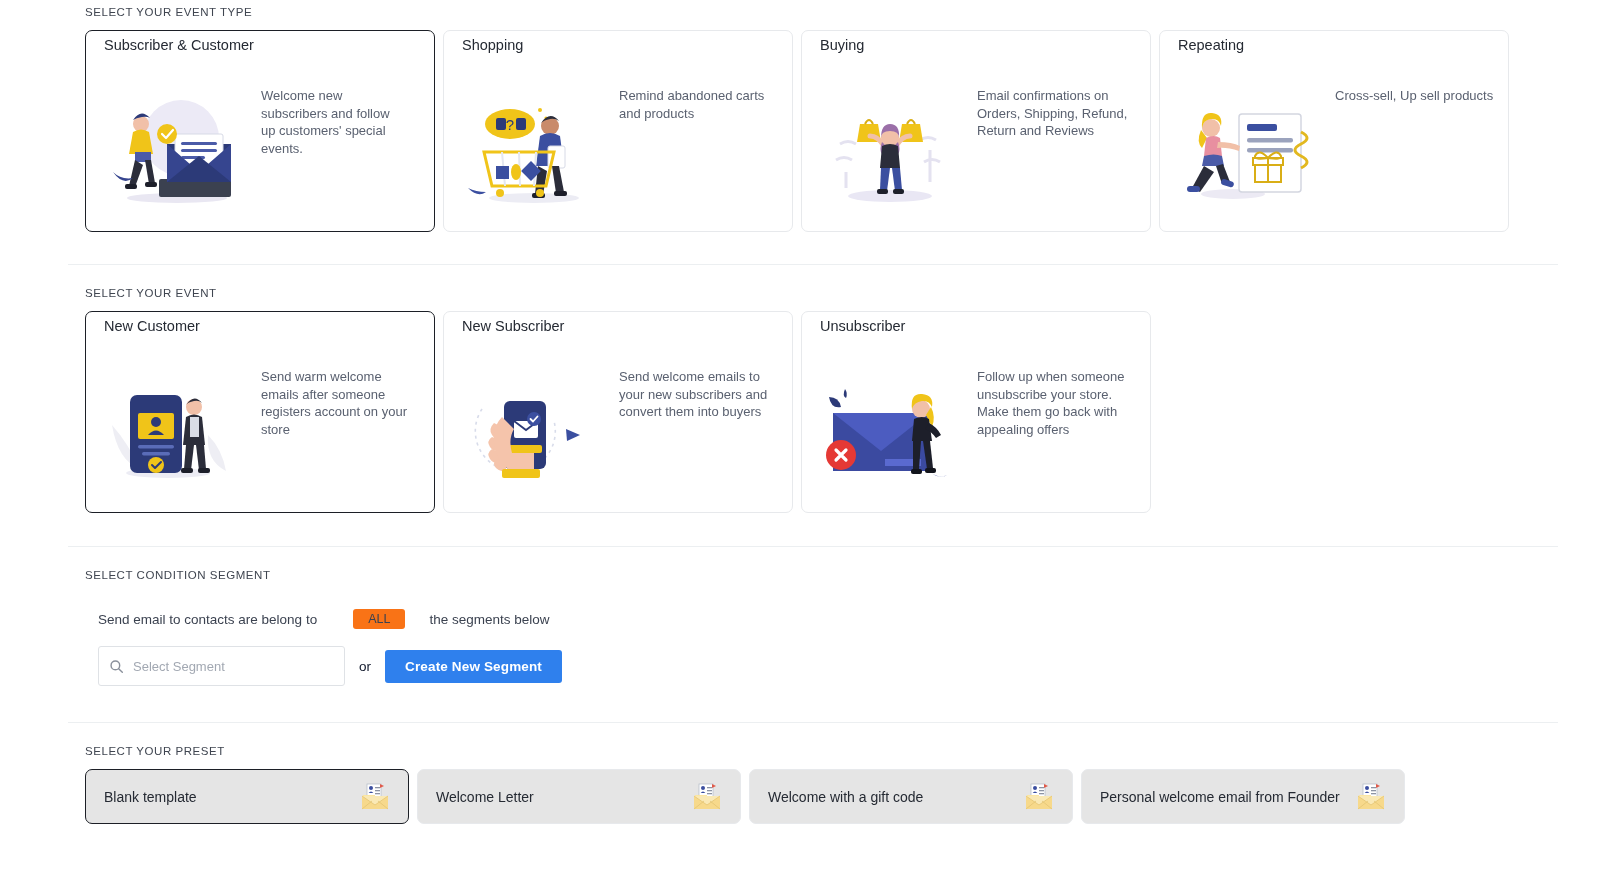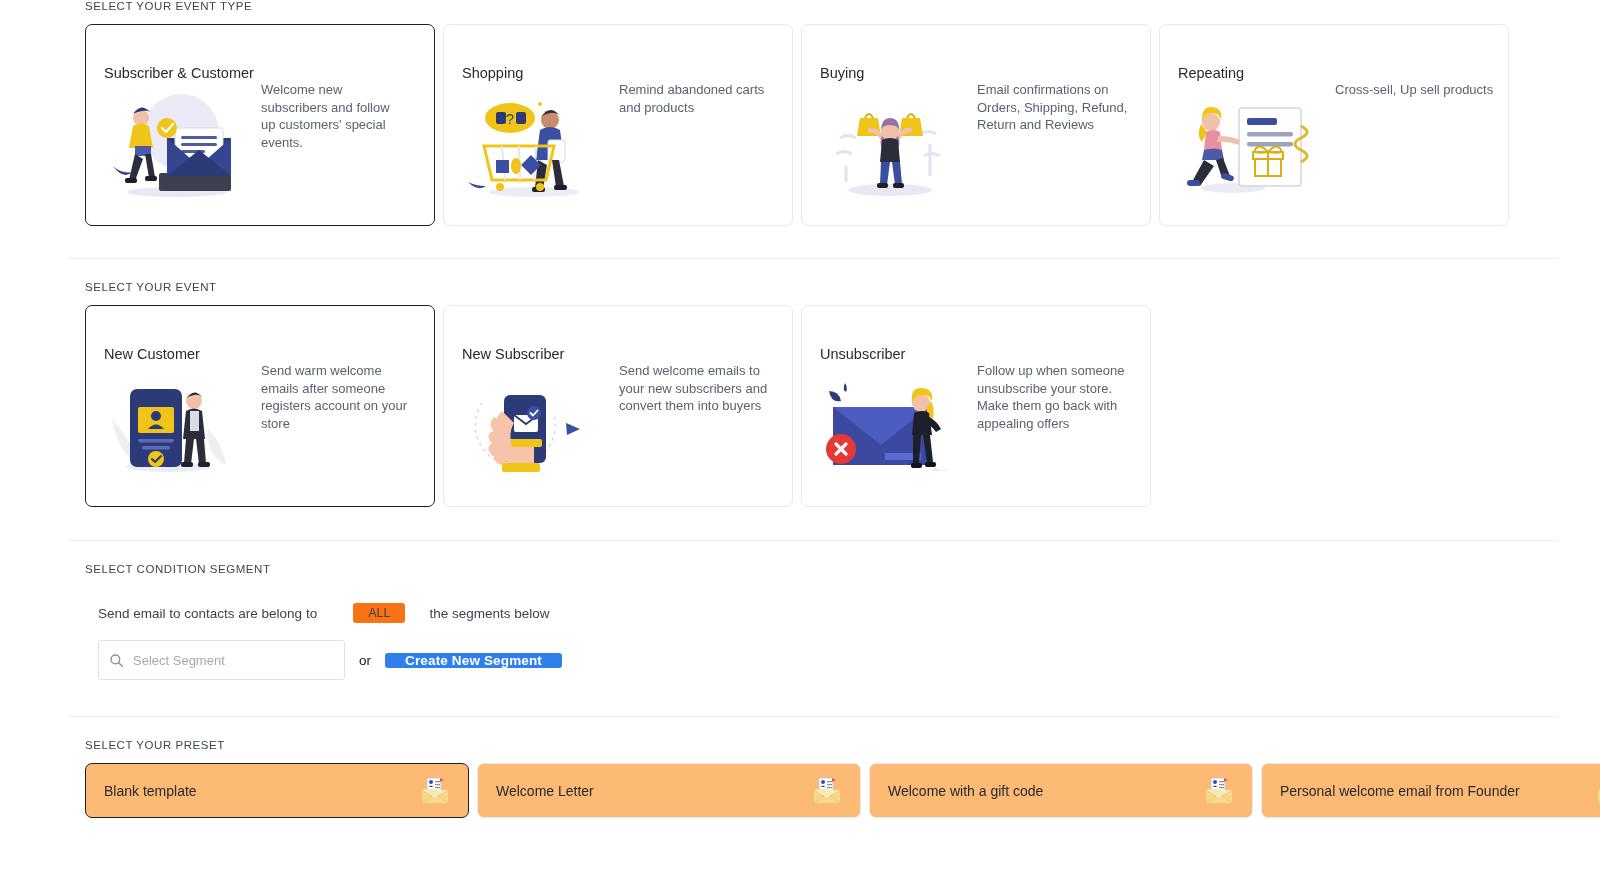--- a/index.html
+++ b/index.html
@@ -45,21 +45,21 @@
     border-radius: 7px;
     position: relative;
     flex: 0 0 auto;
     overflow: hidden;
   }
   .card.selected {
     border: 1.6px solid #1c1f26;
   }
   .card-title {
     position: absolute;
-    top: 40px; left: 18px;
+    top: 6px; left: 18px;
     font-size: 14.5px;
     color: #252a33;
     font-weight: 400;
   }
   .card-body {
     position: absolute;
     top: 56px; left: 0; right: 0; bottom: 0;
     display: flex;
     align-items: flex-start;
   }
@@ -119,59 +119,59 @@
   .seg-input .ph {
     font-size: 13px;
     color: #a2a8b2;
   }
   .or-text { font-size: 13.5px; color: #0f172a; }
   .btn-primary {
     background: #2f80ed;
     color: #ffffff;
     border: none;
     border-radius: 3px;
-    height: 15px;
+    height: 33px;
     padding: 0 20px;
     font-size: 13.5px;
     font-weight: 700;
     font-family: "Liberation Sans", sans-serif;
     cursor: pointer;
     letter-spacing: .15px;
   }
 
   
   .preset-row {
     display: flex;
     padding-left: 85px;
     gap: 8px;
   }
   .preset-card {
-    width: 384px;
+    width: 324px;
     height: 55px;
     border: 1px solid #e7e9ec;
     border-radius: 7px;
-    background: #fdba74;
+    background: #e5e5e5;
     display: flex;
     align-items: center;
     justify-content: space-between;
     padding: 0 18px;
     flex: 0 0 auto;
   }
   .preset-card.selected { border: 1.6px solid #1c1f26; }
   .preset-label { font-size: 14px; color: #252a33; }
 
   
   svg { display:block; overflow: visible; }
 </style>
 </head>
 <body>
 
 <div class="page">
 
-  <div class="section" style="padding-top:0;">
+  <div class="section" style="padding-top:6px;">
     <div class="section-label">SELECT YOUR EVENT TYPE</div>
 
     <div class="card-row" style="margin-top:12px;">
 
       <div class="card selected">
         <div class="card-title">Subscriber &amp; Customer</div>
         <div class="card-body">
           <div class="card-illus">
             <svg width="150" height="115" viewBox="0 0 150 115">
               <ellipse cx="82" cy="44" rx="38" ry="38" fill="#eceaf6"></ellipse>

